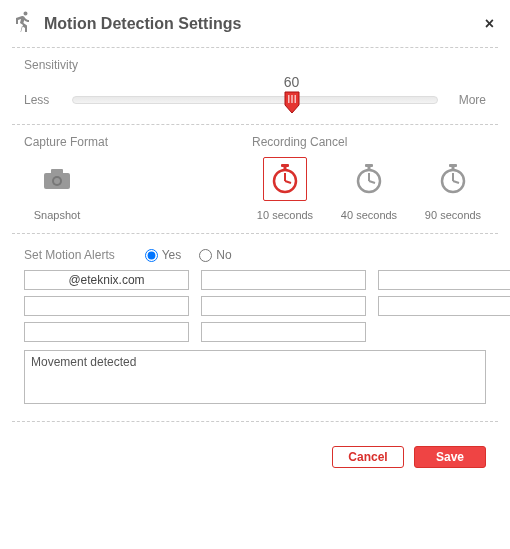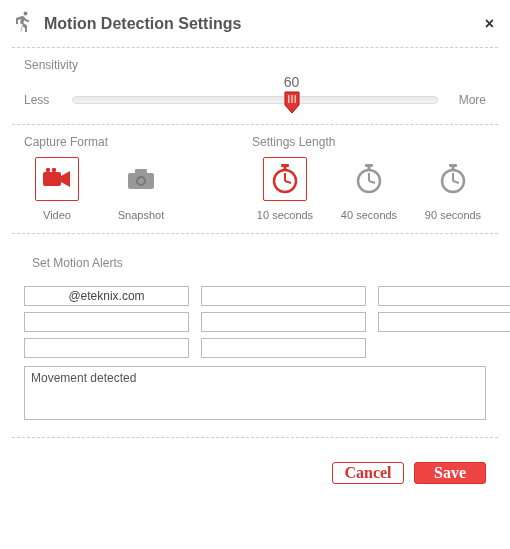--- a/index.html
+++ b/index.html
@@ -170,30 +170,29 @@
     display: flex;
     justify-content: flex-end;
     gap: 10px;
     padding: 14px 24px 18px 24px;
     margin-top: 10px;
   }
   .btn {
     min-width: 72px;
     height: 22px;
     border-radius: 3px;
-    font-size: 16px;
+    font-size: 12px;
     font-weight: bold;
     cursor: pointer;
     display: flex;
     align-items: center;
     justify-content: center;
     border: 1px solid #d9302c;
     background: #fff;
     color: #d9302c;
-    font-family: Liberation Serif, serif;
   }
   .btn.primary {
     background: #ef4444;
     color: #fff;
   }
 </style>
 </head>
 <body>
 
 <div class="panel">
@@ -229,46 +228,35 @@
       <div class="slider-end right">More</div>
     </div>
   </div>
 
   <hr class="dashed-sep">
 
   <div class="two-col">
     <div class="col">
       <div class="section-label">Capture Format</div>
       <div class="opt-row">
-        <div class="opt selected">
-          <div class="iconbox">
-            <svg width="30" height="22" viewBox="0 0 30 22">
-                <rect x="1" y="4" width="18" height="14" rx="2" fill="#d9302c"></rect>
-                <path d="M19 8 l9 -5 v16 l-9 -5 z" fill="#d9302c"></path>
-                <circle cx="6" cy="2" r="2.2" fill="#d9302c"></circle>
-                <circle cx="12" cy="2" r="2.2" fill="#d9302c"></circle>
-              </svg>
-          </div>
-          <div class="cap">Video</div>
-        </div>
         <div class="opt">
           <div class="iconbox">
             <svg width="30" height="22" viewBox="0 0 30 22">
                 <rect x="2" y="5" width="26" height="16" rx="2" fill="#999"></rect>
                 <rect x="9" y="1" width="12" height="5" rx="1" fill="#999"></rect>
                 <circle cx="15" cy="13" r="5" fill="#777"></circle>
                 <circle cx="15" cy="13" r="3" fill="#999"></circle>
               </svg>
           </div>
           <div class="cap">Snapshot</div>
         </div>
       </div>
     </div>
     <div class="col">
-      <div class="section-label">Settings Length</div>
+      <div class="section-label">Recording Cancel</div>
       <div class="opt-row">
         <div class="opt selected">
           <div class="iconbox">
             <svg width="28" height="30" viewBox="0 0 28 30">
                 <rect x="10" y="0" width="8" height="3" rx="1" fill="#d9302c"></rect>
                 <rect x="12.5" y="2" width="3" height="4" fill="#d9302c"></rect>
                 <circle cx="14" cy="17" r="11" fill="none" stroke="#d9302c" stroke-width="2.5"></circle>
                 <line x1="14" y1="17" x2="14" y2="9" stroke="#d9302c" stroke-width="2"></line>
                 <line x1="14" y1="17" x2="20" y2="19" stroke="#d9302c" stroke-width="2"></line>
               </svg>
@@ -300,21 +288,31 @@
           <div class="cap">90 seconds</div>
         </div>
       </div>
     </div>
   </div>
 
   <div style="height:8px"></div>
   <hr class="dashed-sep">
 
   <div class="alerts-head">
-    <span class="section-label" style="margin:8px">Set Motion Alerts</span>
+    <span class="section-label" style="margin:0">Set Motion Alerts</span>
+    <div class="radio-group">
+      <label class="radio-item">
+        <input type="radio" name="al" checked="" style="">
+        <span>Yes</span>
+      </label>
+      <label class="radio-item">
+        <input type="radio" name="al" style="">
+        <span>No</span>
+      </label>
+    </div>
   </div>
 
   <div class="email-grid">
     <input value="@eteknix.com" style="">
     <input value="" style="">
     <input value="" style="">
     <input value="" style="">
     <input value="" style="">
     <input value="" style="">
     <input value="" style="">

